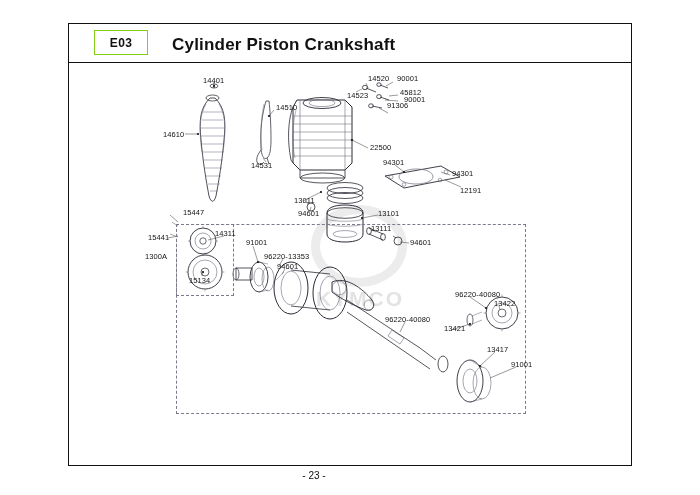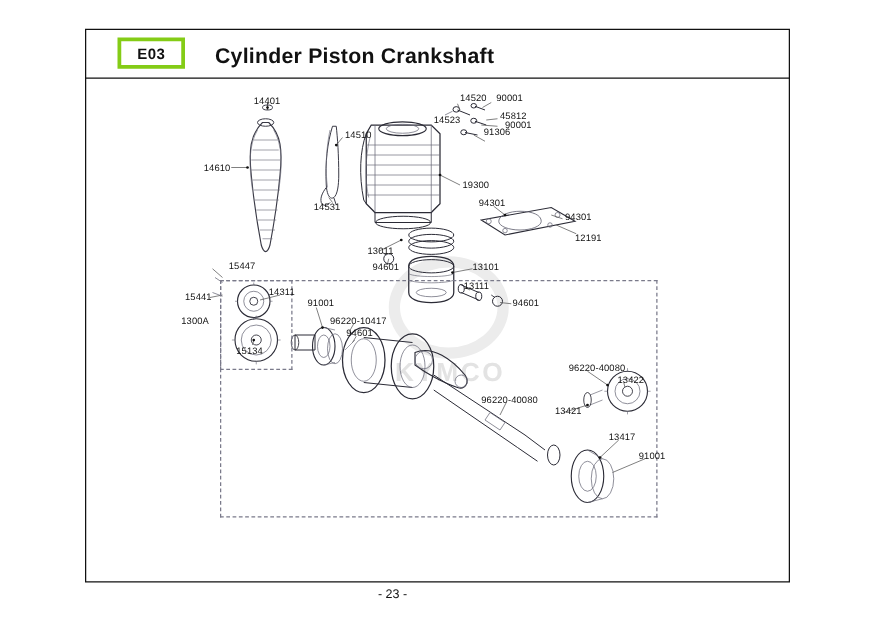--- a/index.html
+++ b/index.html
@@ -36,21 +36,21 @@
     width: 564px;
     height: 1px;
     background: #111;
   }
   .code-box {
     position: absolute;
     left: 94px;
     top: 30px;
     width: 54px;
     height: 25px;
-    border: 3px solid #84cc16;
+    border: 1px solid #84cc16;
     box-sizing: border-box;
     display: flex;
     align-items: center;
     justify-content: center;
     font-size: 12px;
     font-weight: bold;
     color: #111;
     letter-spacing: 0.3px;
   }
   .sheet-title {
@@ -354,36 +354,36 @@
   <div class="lbl" style="left:203px; top:76px;text-align:center;">14401</div>
   <div class="lbl" style="left:276px; top:103px;">14510</div>
   <div class="lbl" style="left:163px; top:130px;">14610</div>
   <div class="lbl" style="left:251px; top:161px;">14531</div>
   <div class="lbl" style="left:352px; top:74px;margin-left:16px;">14520</div>
   <div class="lbl" style="left:397px; top:74px;">90001</div>
   <div class="lbl" style="left:347px; top:91px;text-align:center;">14523</div>
   <div class="lbl" style="left:400px; top:88px;">45812</div>
   <div class="lbl" style="left:404px; top:95px;">90001</div>
   <div class="lbl" style="left:387px; top:101px;">91306</div>
-  <div class="lbl" style="left:370px; top:143px;">19300</div>
+  <div class="lbl" style="left:370px; top:143px;">22500</div>
   <div class="lbl" style="left:383px; top:158px;">94301</div>
   <div class="lbl" style="left:452px; top:169px;">94301</div>
   <div class="lbl" style="left:460px; top:186px;">12191</div>
   <div class="lbl" style="left:294px; top:196px;">13011</div>
   <div class="lbl" style="left:298px; top:209px;">94601</div>
   <div class="lbl" style="left:378px; top:209px;">13101</div>
   <div class="lbl" style="left:371px; top:224px;">13111</div>
   <div class="lbl" style="left:410px; top:238px;">94601</div>
   <div class="lbl" style="left:155px; top:208px;margin-left:28px;">15447</div>
   <div class="lbl" style="left:148px; top:233px;">15441</div>
   <div class="lbl" style="left:145px; top:252px;">1300A</div>
   <div class="lbl" style="left:215px; top:229px;">14311</div>
   <div class="lbl" style="left:189px; top:276px;">15134</div>
   <div class="lbl" style="left:246px; top:238px;">91001</div>
-  <div class="lbl" style="left:264px; top:252px;">96220-10417</div>
+  <div class="lbl" style="left:264px; top:252px;">96220-13353</div>
   <div class="lbl" style="left:277px; top:262px;">94601</div>
   <div class="lbl" style="left:455px; top:290px;">96220-40080</div>
   <div class="lbl" style="left:494px; top:299px;">13422</div>
   <div class="lbl" style="left:385px; top:315px;">96220-40080</div>
   <div class="lbl" style="left:444px; top:324px;">13421</div>
   <div class="lbl" style="left:487px; top:345px;">13417</div>
   <div class="lbl" style="left:511px; top:360px;">91001</div>
 
   <div class="page-number">- 23 -</div>
 </div>

